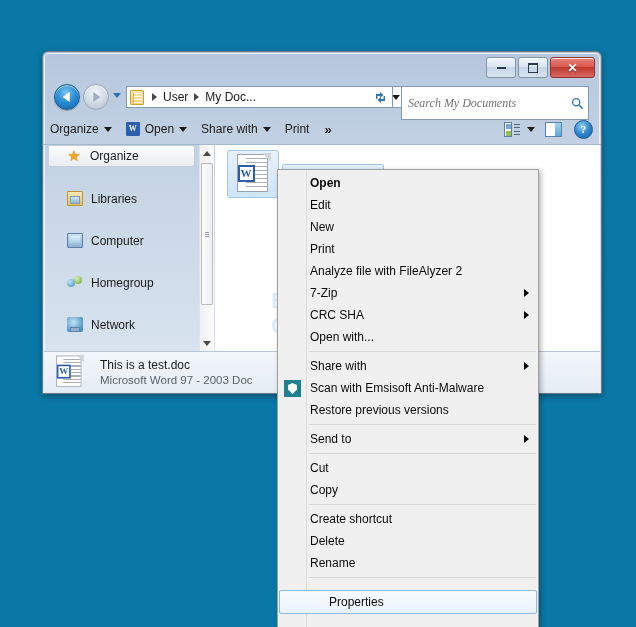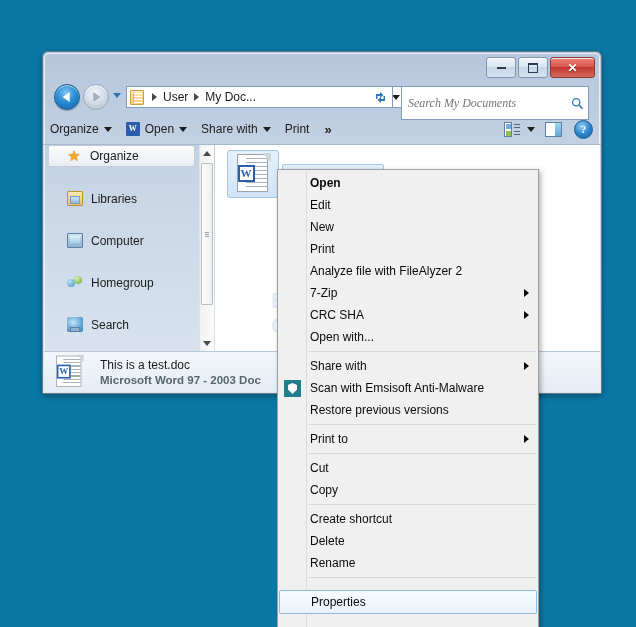--- a/index.html
+++ b/index.html
@@ -238,42 +238,42 @@
   }
   
   #details-pane{
     position:absolute;left:1px;right:1px;bottom:1px;height:41px;
     background:linear-gradient(to bottom,#f3f7fb,#e4ecf5);
     border-top:1px solid #b8c6d6;
     display:flex;align-items:center;padding-left:12px;gap:11px;box-sizing:border-box;
   }
   #details-texts{display:flex;flex-direction:column;gap:2px;}
   #details-filename{font-size:12px;color:#1b1b1b;}
-  #details-filetype{font-size:11.5px;color:#5a6470;font-weight:bold;}
+  #details-filetype{font-size:11.5px;color:#5a6470;}
   
   #context-menu{
     position:absolute;left:277px;top:169px;width:262px;
     background:#f0f0f0;border:1px solid #a0a0a0;
     box-shadow:2px 2px 5px rgba(0,0,0,.3);
     padding:2px 0;box-sizing:border-box;
     font-size:12px;color:#0a0a0a;
   }
   #context-menu-gutter{
     position:absolute;left:1px;top:1px;bottom:1px;width:27px;
     background:#f0f0f0;border-right:1px solid #dcdcdc;
   }
   .menu-item{
     position:relative;height:22px;display:flex;align-items:center;
     padding-left:32px;padding-right:8px;box-sizing:border-box;z-index:2;
   }
   .menu-item.bold{font-weight:bold;}
   .menu-item.highlight{
     background:linear-gradient(to bottom,#f7fbfe,#e9f2fb);
     border:1px solid #8fbbe0;border-radius:2px;
-    margin:12px 1px;height:24px;padding-left:31px;
+    margin:12px 1px;height:24px;padding-left:49px;
   }
   .submenu-arrow{
     position:absolute;right:9px;top:50%;width:0;height:0;margin-top:-4px;
     border-top:4px solid transparent;border-bottom:4px solid transparent;border-left:5px solid #0a0a0a;
   }
   .menu-sep{
     height:1px;background:#d7d7d7;margin:3px 2px 3px 31px;z-index:2;position:relative;
   }
   #emsisoft-icon{
     position:absolute;left:6px;top:50%;margin-top:-8px;width:17px;height:17px;
@@ -393,21 +393,21 @@
     <div class="nav-item spaced">
       <span class="nav-ico" id="computer-icon"></span>
       <span>Computer</span>
     </div>
     <div class="nav-item spaced">
       <span class="nav-ico" id="homegroup-icon"></span>
       <span>Homegroup</span>
     </div>
     <div class="nav-item spaced">
       <span class="nav-ico" id="network-icon"></span>
-      <span>Search</span>
+      <span>Network</span>
     </div>
   </div>
 
   <div id="nav-scrollbar">
     <div class="sb-arrow" id="nav-scroll-up">
       <i></i>
     </div>
     <div id="nav-scroll-thumb"></div>
     <div class="sb-arrow" id="nav-scroll-down" style="position:absolute;bottom:0;left:0;right:0">
       <i></i>
@@ -486,21 +486,21 @@
         <span id="emsisoft-icon">
           <span class="shield"></span>
         </span>
         <span>Scan with Emsisoft Anti-Malware</span>
       </div>
       <div class="menu-item">
         <span>Restore previous versions</span>
       </div>
       <div class="menu-sep"></div>
       <div class="menu-item">
-        <span>Print to</span>
+        <span>Send to</span>
         <i class="submenu-arrow"></i>
       </div>
       <div class="menu-sep"></div>
       <div class="menu-item">
         <span>Cut</span>
       </div>
       <div class="menu-item">
         <span>Copy</span>
       </div>
       <div class="menu-sep"></div>

